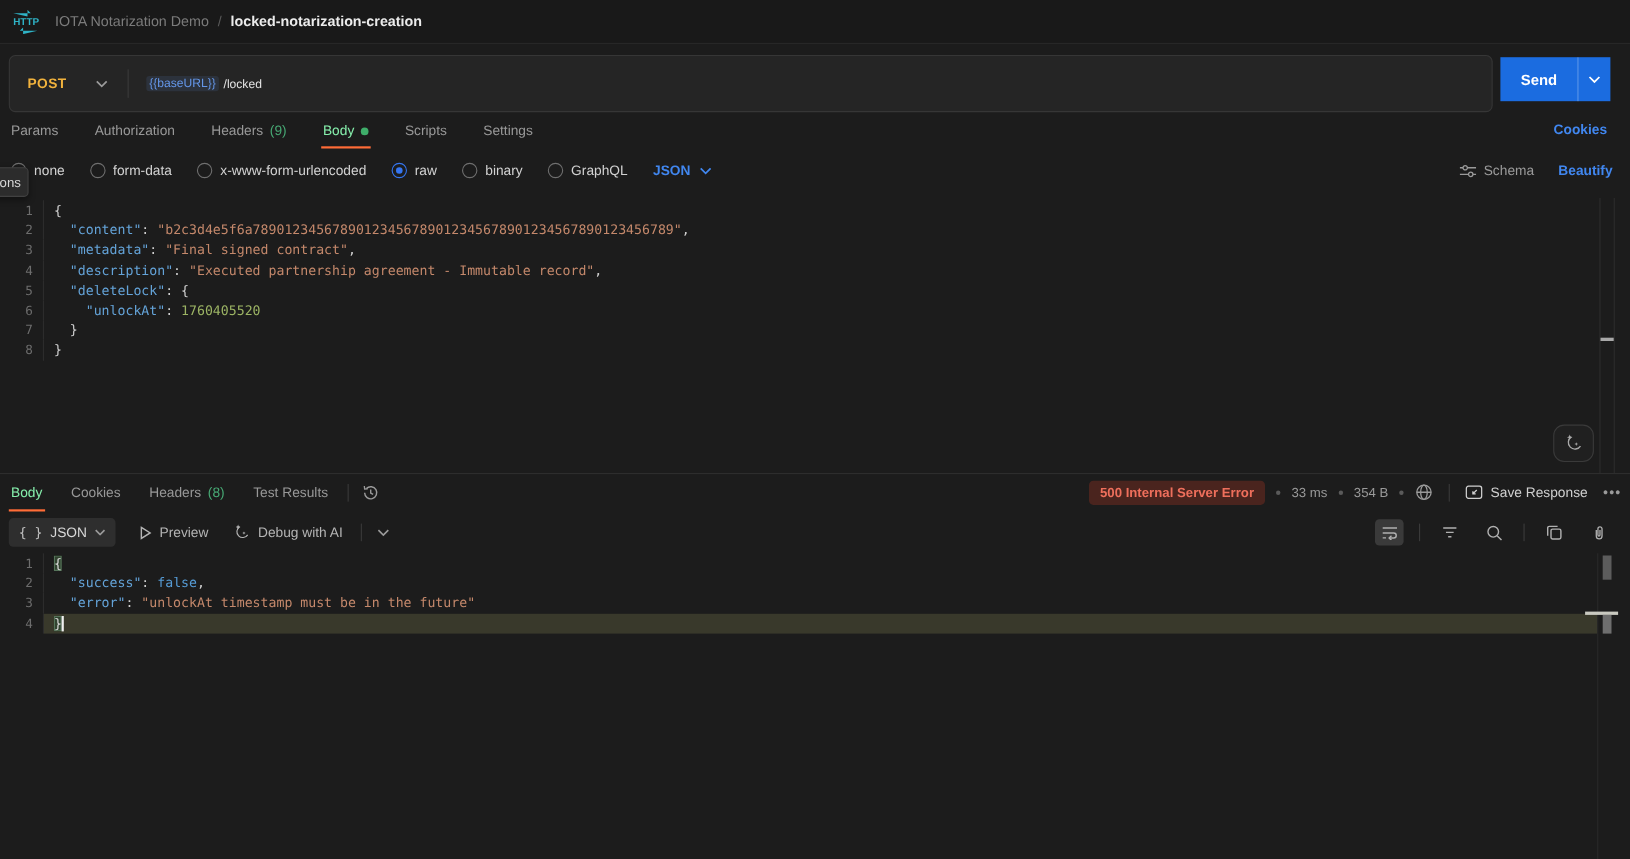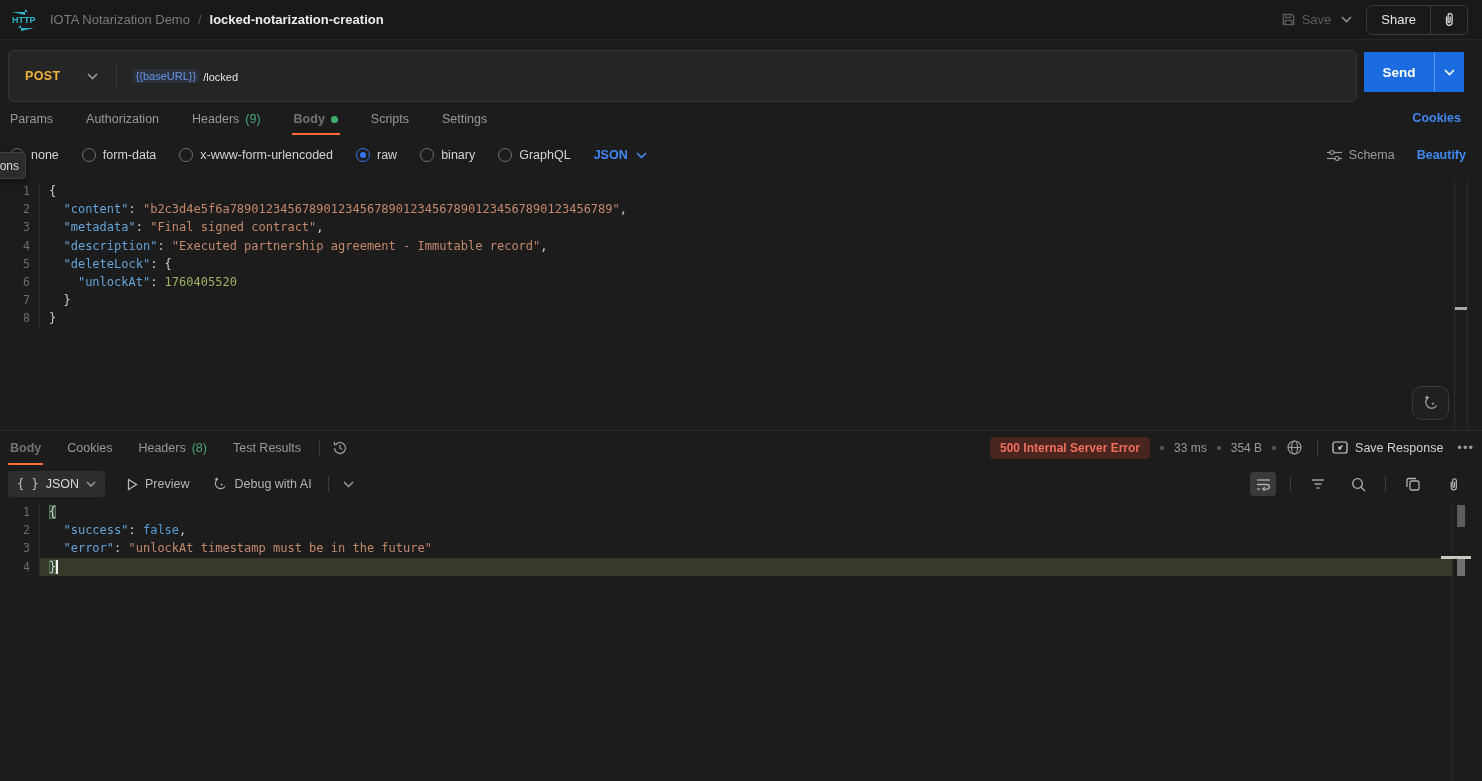--- a/index.html
+++ b/index.html
@@ -39,21 +39,21 @@
     background:#1b6ce0; border-radius:0; display:flex; align-items:stretch; color:#fff; }
   .send-main { flex:1; display:flex; align-items:center; justify-content:center;
     font-size:13.5px; font-weight:600; cursor:pointer; }
   .send-caret { width:30px; display:flex; align-items:center; justify-content:center;
     border-left:1px solid rgba(255,255,255,.28); cursor:pointer; }
 
   
   .req-tabs { position:absolute; top:104px; left:8px; display:flex; height:30px; }
   .tab { position:relative; display:flex; align-items:center; gap:6px; padding:0 2px;
     margin-right:29px; font-size:12.5px; color:#989898; cursor:pointer; white-space:nowrap; }
-  .tab.active { color:#737373; font-weight:700; }
+  .tab.active { color:#86efac; font-weight:400; }
   .tab.active::after { content:""; position:absolute; left:0; right:0; bottom:-1px;
     height:2px; background:#ff6c37; }
   .tab .count { color:#47a874; }
   .tab .dot { width:7px; height:7px; border-radius:50%; background:#3fae6a; }
   .cookies-link { position:absolute; top:111px; right:21px; font-size:12.5px;
     color:#4187f0; font-weight:600; cursor:pointer; }
 
   
   .opts-row { position:absolute; top:140px; left:10px; right:170px; height:30px;
     display:flex; align-items:center; }
@@ -147,45 +147,20 @@
     <svg width="26" height="22" viewBox="0 0 26 22">
       <path d="M2 3 h16 l-3 -3 v6 z" fill="#2fb4c7"></path>
       <path d="M24 19 h-16 l3 -3 v6 z" fill="#2fb4c7"></path>
       <text x="2" y="14" font-size="9" font-weight="bold" fill="#2fb4c7" font-family="Liberation Sans,sans-serif">HTTP</text>
     </svg>
   </span>
   <span class="crumb-col">IOTA Notarization Demo</span>
   <span class="crumb-sep">/</span>
   <span class="crumb-req">locked-notarization-creation</span>
 
-  <div class="topbar-right">
-    <div class="save-btn">
-      <span>
-        <svg width="15" height="15" viewBox="0 0 16 16" fill="none" stroke="currentColor" stroke-width="1.4">
-          <path d="M2.5 2.5 h9 l2 2 v9 h-11 z"></path>
-          <path d="M5 2.5 v3.5 h5 v-3.5"></path>
-          <path d="M4.5 13.5 v-4.5 h7 v4.5"></path>
-        </svg>
-      </span>
-      <span>Save</span>
-    </div>
-    <span class="save-caret">
-      <svg width="11" height="7" viewBox="0 0 11 7" fill="none" stroke="currentColor" stroke-width="1.6">
-          <path d="M1 1 l4.5 4.5 L10 1"></path>
-        </svg>
-    </span>
-    <div class="share-group">
-      <span class="share-label">Share</span>
-      <span class="share-link">
-        <svg width="14" height="15" viewBox="0 0 14 15" fill="none" stroke="currentColor" stroke-width="1.3">
-          <path d="M4.5 4.5 L4.5 10.5 a2.8 2.8 0 0 0 5.6 0 L10.1 3.5 a2 2 0 0 0 -4 0 L6.1 9.5 a1 1 0 0 0 2 0 L8.1 4.5"></path>
-        </svg>
-      </span>
-    </div>
-  </div>
 </div>
 
 <div class="url-bar">
   <div class="method">
     <span class="method-label">POST</span>
     <span class="method-caret">
       <svg width="11" height="7" viewBox="0 0 11 7" fill="none" stroke="currentColor" stroke-width="1.6">
           <path d="M1 1 l4.5 4.5 L10 1"></path>
         </svg>
     </span>

